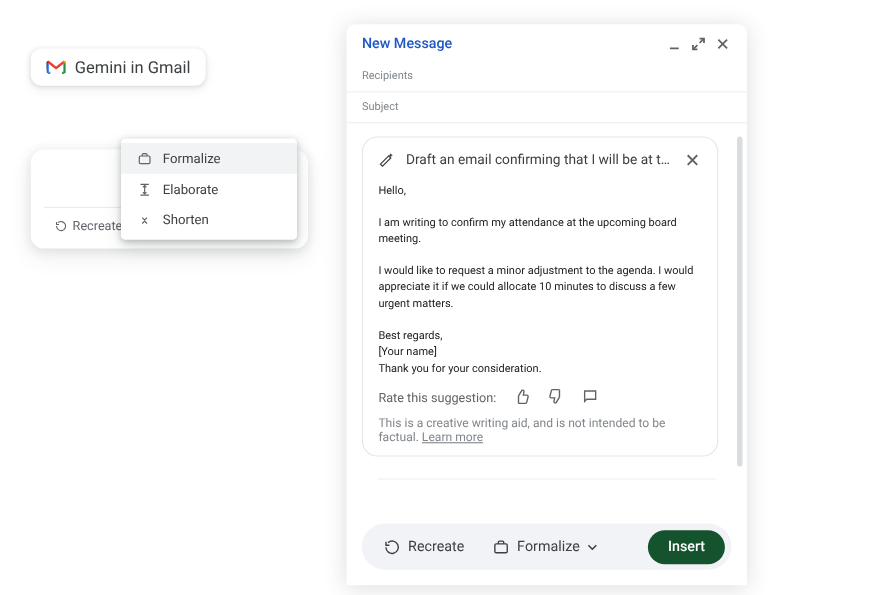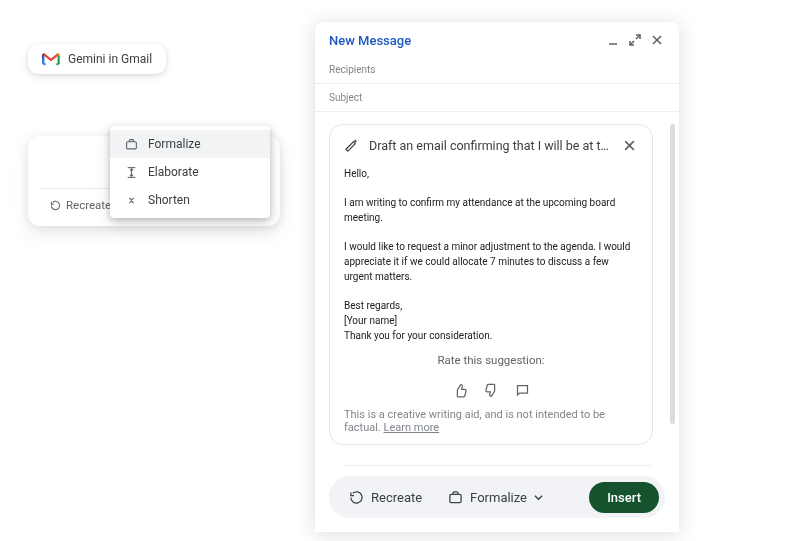--- a/index.html
+++ b/index.html
@@ -19,21 +19,21 @@
     position: absolute;
     top: 44px;
     left: 28px;
     display: flex;
     align-items: center;
     gap: 8px;
     padding: 8px 14px;
     border-radius: 10px;
     background: #fff;
     box-shadow: 0 1px 4px rgba(60,64,67,.15), 0 4px 10px rgba(60,64,67,.08);
-    font-size: 12px;
+    font-size: 15px;
     color: #3c4043;
   }
 
   
   .mini-card {
     position: absolute;
     top: 136px;
     left: 28px;
     width: 252px;
     height: 90px;
@@ -181,21 +181,20 @@
   .draft-body p:last-child { margin-bottom: 10px; }
 
   .rate-row {
     display: flex;
     align-items: center;
     gap: 16px;
     font-size: 11.5px;
     color: #5f6368;
     margin-top: 4px;
     margin-bottom: 10px;
-    flex-direction: column;
   }
   .rate-icons { display: flex; gap: 16px; color:#5f6368; }
   .rate-icons span { cursor: pointer; display:inline-flex; }
 
   .disclaimer {
     font-size: 11px;
     color: #80868b;
   }
   .disclaimer a { color: #80868b; text-decoration: underline; cursor: pointer; }
 
@@ -372,21 +371,21 @@
           <svg width="13" height="13" viewBox="0 0 12 12" stroke="#5f6368" stroke-width="1.6">
               <line x1="2" y1="2" x2="10" y2="10"></line>
               <line x1="10" y1="2" x2="2" y2="10"></line>
             </svg>
         </span>
       </div>
 
       <div class="draft-body">
         <p>Hello,</p>
         <p>I am writing to confirm my attendance at the upcoming board meeting.</p>
-        <p>I would like to request a minor adjustment to the agenda. I would appreciate it if we could allocate 7 minutes to discuss a few urgent matters.</p>
+        <p>I would like to request a minor adjustment to the agenda. I would appreciate it if we could allocate 10 minutes to discuss a few urgent matters.</p>
         <p style="margin-bottom:0">
           <span>Best regards,</span><br>
           <span>[Your name]</span>
         </p>
         <p>Thank you for your consideration.</p>
       </div>
 
       <div class="rate-row">
         <span>Rate this suggestion:</span>
         <span class="rate-icons">

